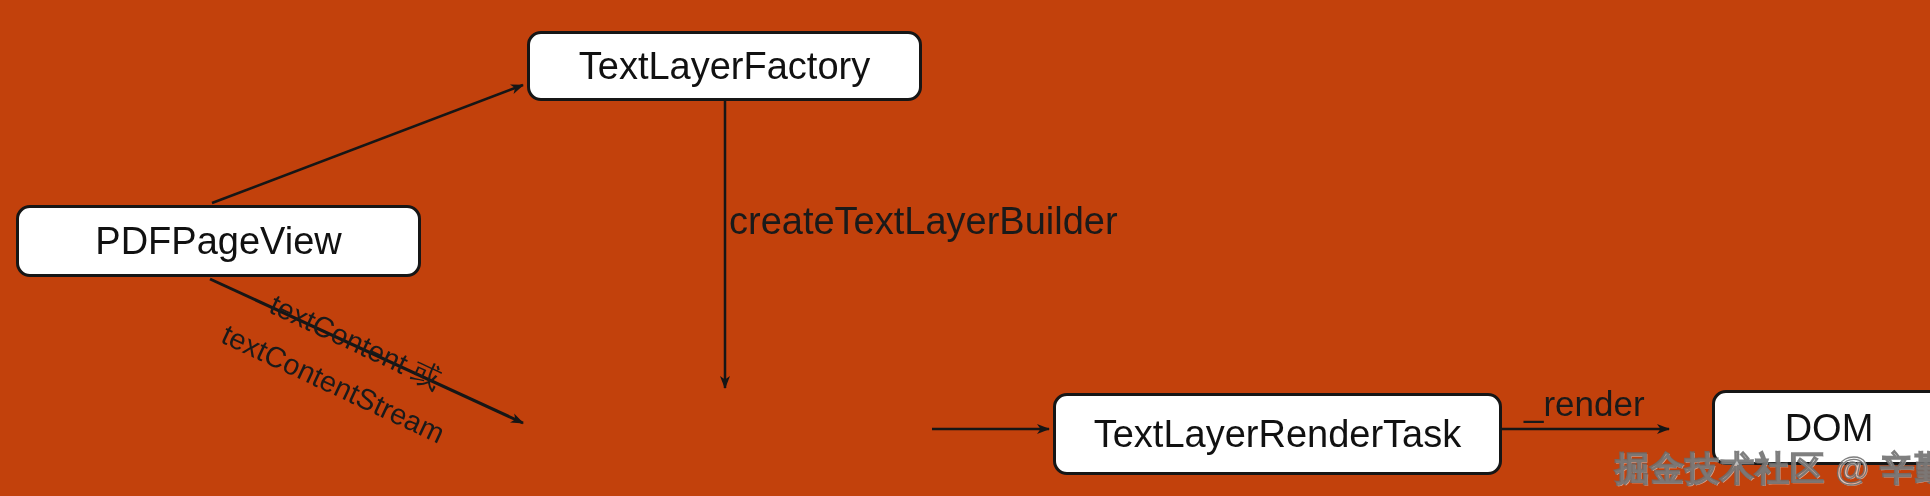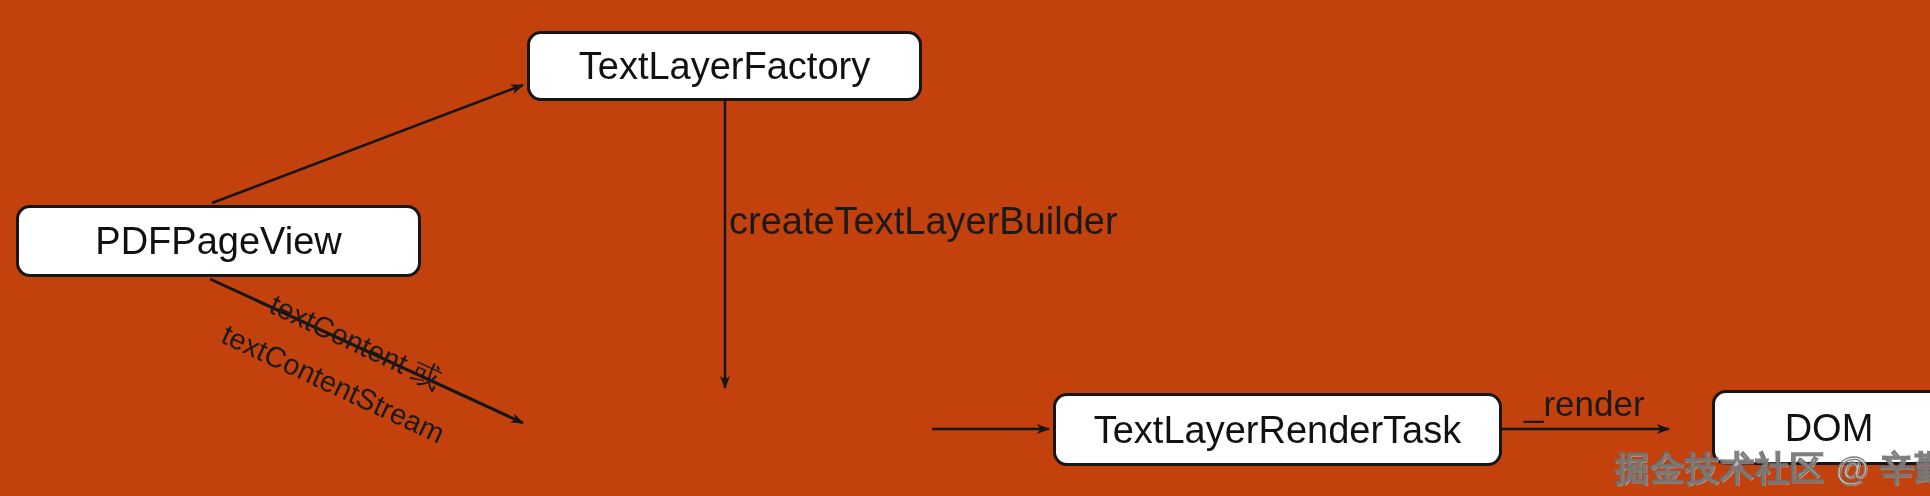--- a/index.html
+++ b/index.html
@@ -33,21 +33,21 @@
     align-items: center;
     justify-content: center;
     font-size: 38px;
     line-height: 1;
     color: #111111;
     white-space: nowrap;
   }
   .node-factory     { left: 527px;  top: 31px;  width: 395px; height: 70px; }
   .node-pdf         { left: 7px;    top: 205px; width: 405px; height: 72px; margin-left: 9px; }
   .node-builder     { left: 527px;  top: 392px; width: 405px; height: 71px; }
-  .node-rendertask  { left: 1053px; top: 393px; width: 449px; height: 73px; }
+  .node-rendertask  { left: 1053px; top: 393px; width: 449px; height: 82px; }
   .node-dom         { left: 1673px; top: 390px; width: 234px; height: 75px; margin-left: 39px; }
 
   .edge-label {
     position: absolute;
     font-size: 38px;
     line-height: 1.1;
     color: #1a1a1a;
     white-space: nowrap;
   }
   .label-create  { left: 729px;  top: 201px; }

